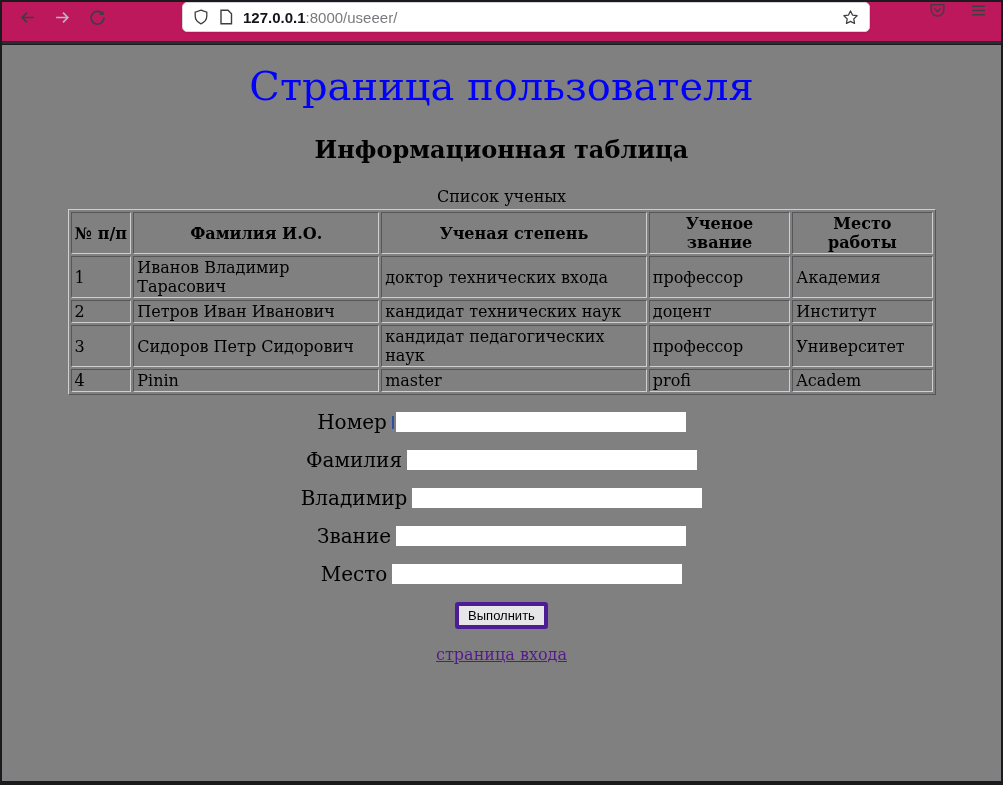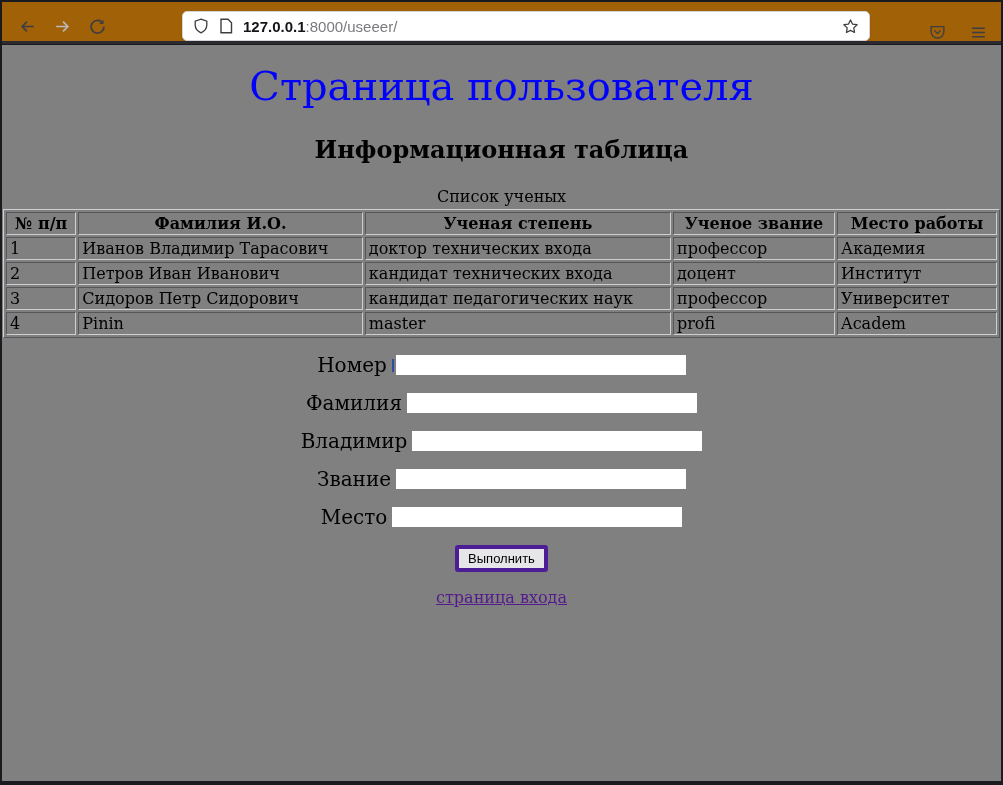--- a/index.html
+++ b/index.html
@@ -7,21 +7,21 @@
   body {
     width:1003px; height:785px; position:relative;
     background:#1b1b1f; 
     font-family:"DejaVu Serif", serif;
     overflow:hidden;
   }
 
   
   .toolbar {
     position:absolute; top:2px; left:2px; right:2px; height:42px;
-    background:#a16207; display:flex; align-items:flex-end;
+    background:#be185d; display:flex; align-items:flex-start;
     padding:0 10px; border-bottom:3px solid #2c2c30;
     font-family:"Liberation Sans", sans-serif;
   }
   .nav-btn {
     width:30px; height:30px; margin-right:5px; flex:0 0 auto;
     display:flex; align-items:center; justify-content:center;
     border-radius:4px; cursor:pointer;
   }
   .urlbar {
     margin-left:65px; width:688px; height:30px; flex:0 0 auto;
@@ -37,21 +37,21 @@
 
   
   .page {
     position:absolute; top:45px; left:2px; right:2px; bottom:4px;
     background:#808080; color:#000; overflow:hidden;
   }
   .page h1 { text-align:center; font-size:40px; font-weight:normal; color:#0000fc; margin:18px 0 0; }
   .page h2 { text-align:center; font-size:24px; font-weight:bold; color:#000; margin:26px 0 0; }
 
   table.sci {
-    margin:23px auto 0; width:997px;
+    margin:23px auto 0; width:868px;
     border-spacing:2px; border-collapse:separate;
     border:1px solid; border-color:#cfcfcf #55555a #55555a #cfcfcf;
     font-size:16px;
   }
   table.sci caption { font-size:16px; padding-bottom:3px; color:#000; }
   table.sci th, table.sci td {
     border:1px solid; border-color:#55555a #cfcfcf #cfcfcf #55555a;
     padding:1px 3px; line-height:19px; text-align:left;
   }
   table.sci th { font-weight:bold; text-align:center; }
@@ -169,21 +169,21 @@
     <tr>
       <td>1</td>
       <td>Иванов Владимир Тарасович</td>
       <td>доктор технических входа</td>
       <td>профессор</td>
       <td>Академия</td>
     </tr>
     <tr>
       <td>2</td>
       <td>Петров Иван Иванович</td>
-      <td>кандидат технических входа</td>
+      <td>кандидат технических наук</td>
       <td>доцент</td>
       <td>Институт</td>
     </tr>
     <tr>
       <td>3</td>
       <td>Сидоров Петр Сидорович</td>
       <td>кандидат педагогических наук</td>
       <td>профессор</td>
       <td>Университет</td>
     </tr>

